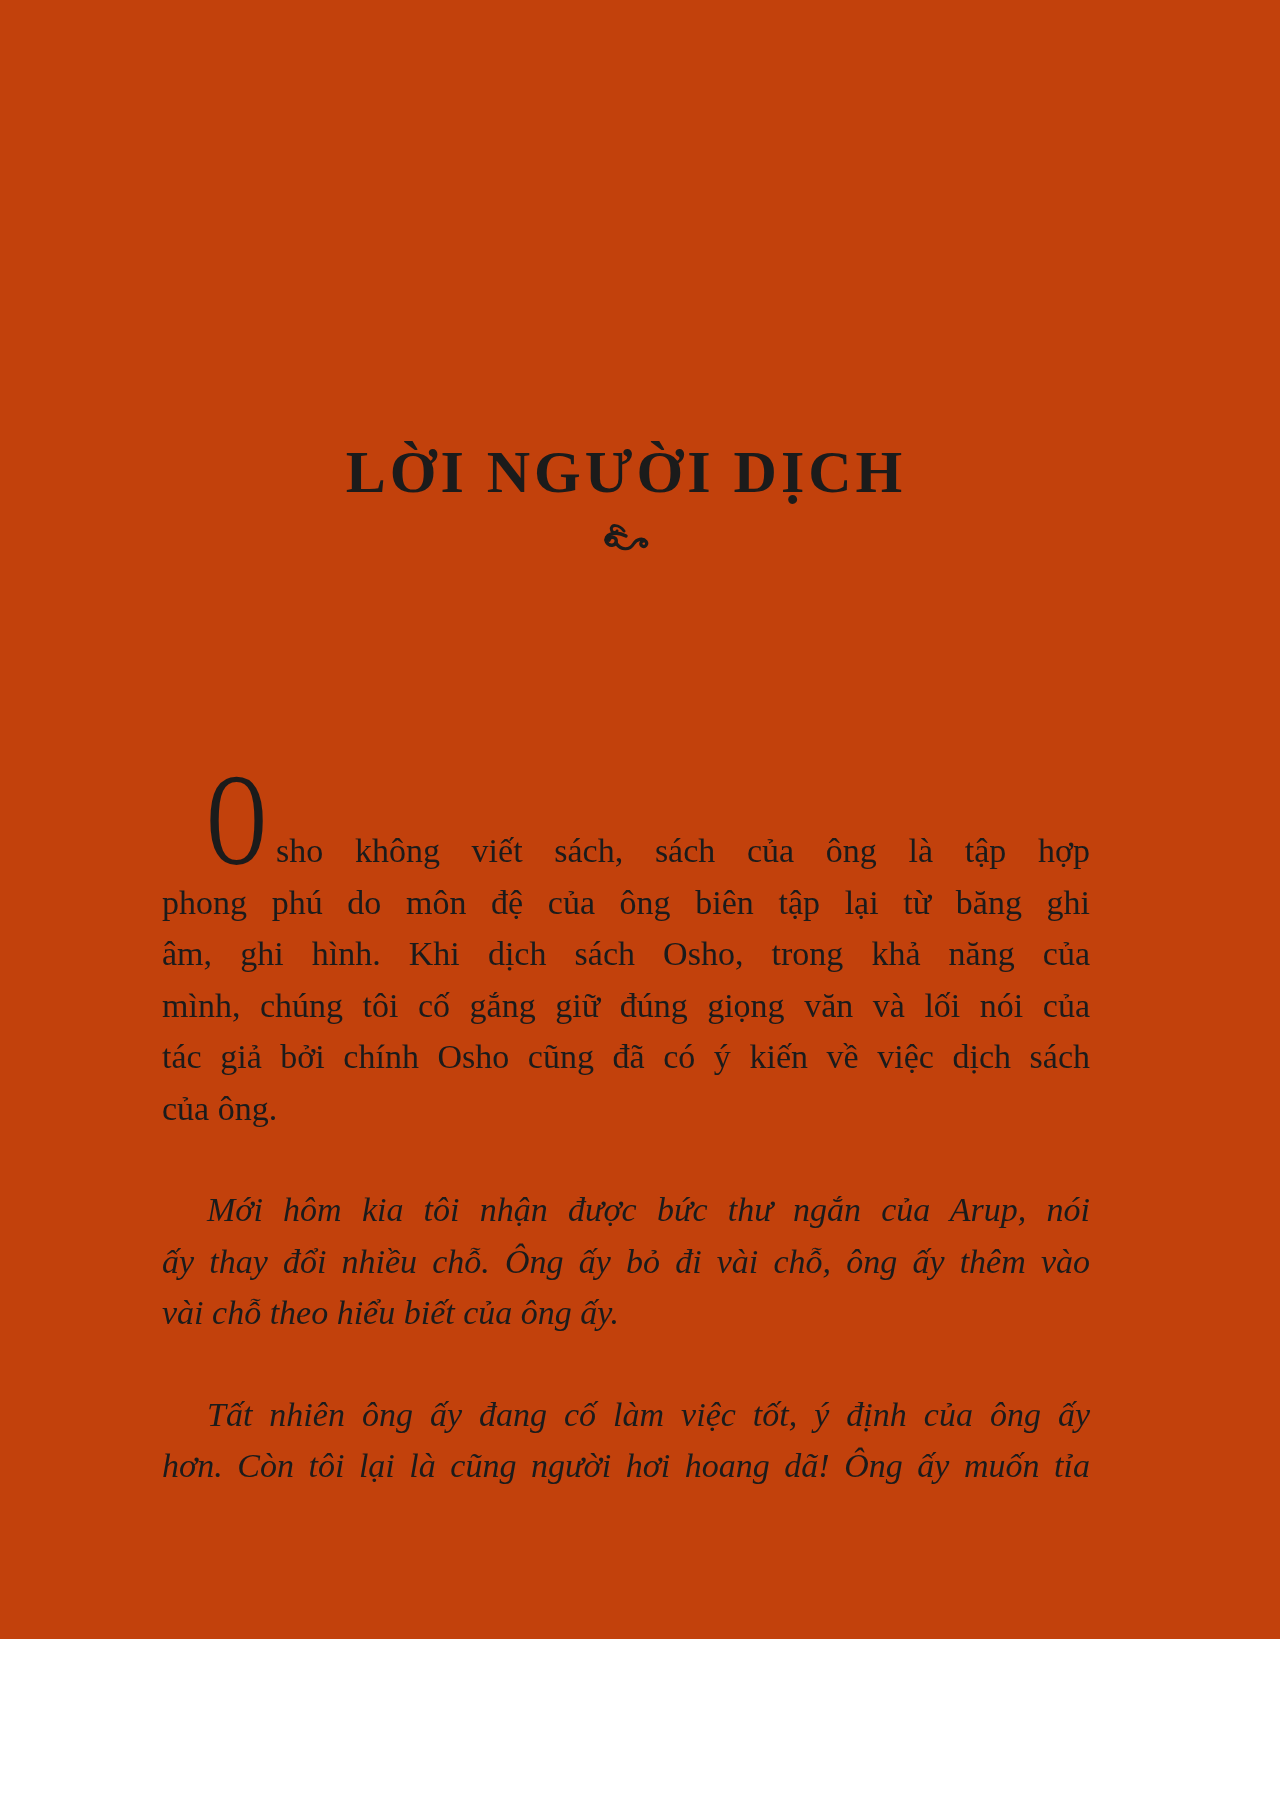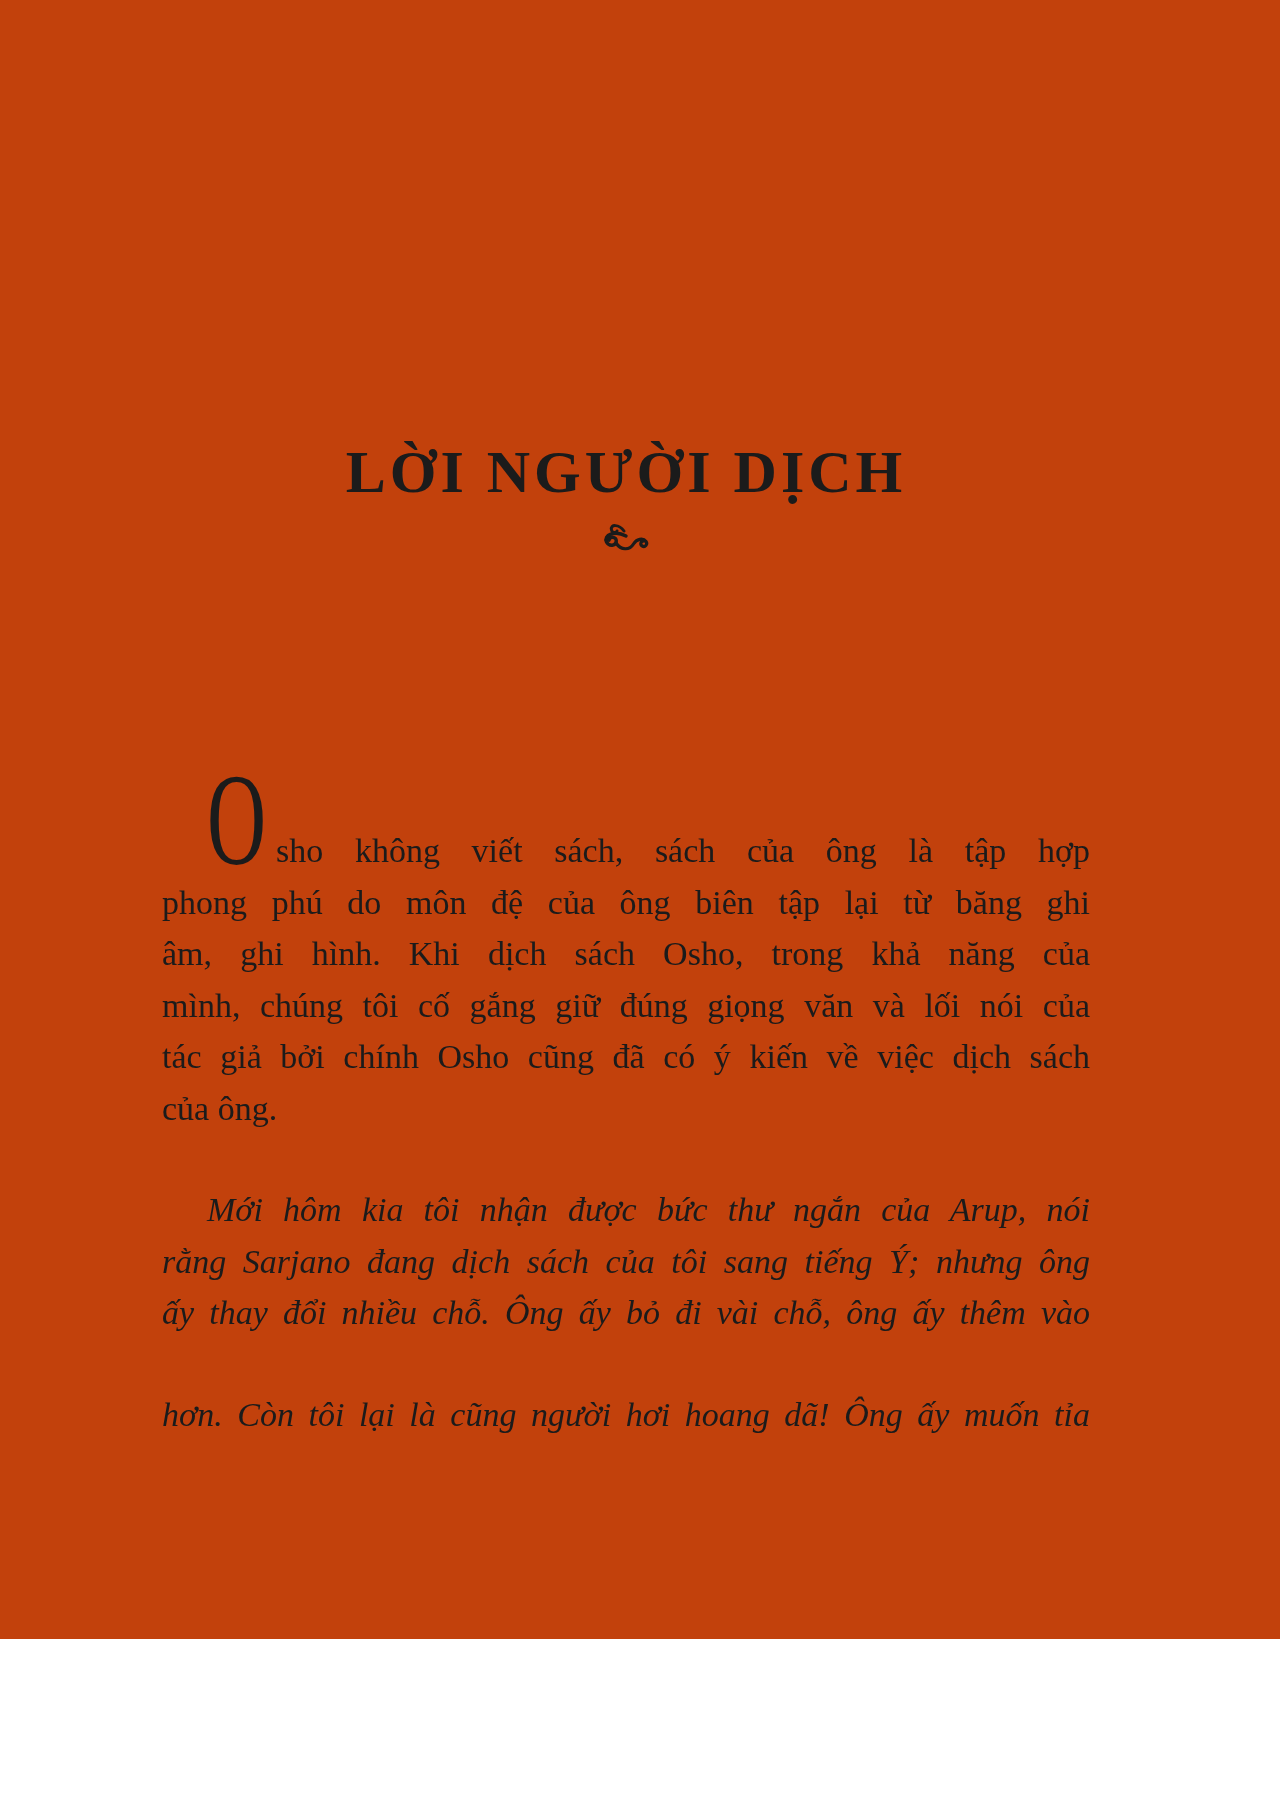--- a/index.html
+++ b/index.html
@@ -61,23 +61,24 @@
       <div class="para regular">
         <div class="line first has-dropcap"><span class="dropcap">O</span>sho không viết sách, sách của ông là tập hợp</div>
         <div class="line">phong phú do môn đệ của ông biên tập lại từ băng ghi</div>
         <div class="line">âm, ghi hình. Khi dịch sách Osho, trong khả năng của</div>
         <div class="line">mình, chúng tôi cố gắng giữ đúng giọng văn và lối nói của</div>
         <div class="line">tác giả bởi chính Osho cũng đã có ý kiến về việc dịch sách</div>
         <div class="line last">của ông.</div>
       </div>
       <div class="para italic">
         <div class="line first">Mới hôm kia tôi nhận được bức thư ngắn của Arup, nói</div>
-        <div class="line">rằng Sarjano đang dịch sách của tôi sang tiếng Ý; nhưng ông</div>
         <div class="line">ấy thay đổi nhiều chỗ. Ông ấy bỏ đi vài chỗ, ông ấy thêm vào</div>
+        <div class="line last">vài chỗ theo hiểu biết của ông ấy.</div>
       </div>
       <div class="para italic">
+        <div class="line first">Tất nhiên ông ấy đang cố làm việc tốt, ý định của ông ấy</div>
         <div class="line">hơn. Còn tôi lại là cũng người hơi hoang dã! Ông ấy muốn tỉa</div>
       </div>
     </div>
 
   <div class="watermark">Copyrighted material</div>
 
 </div>
 
 </body></html>

